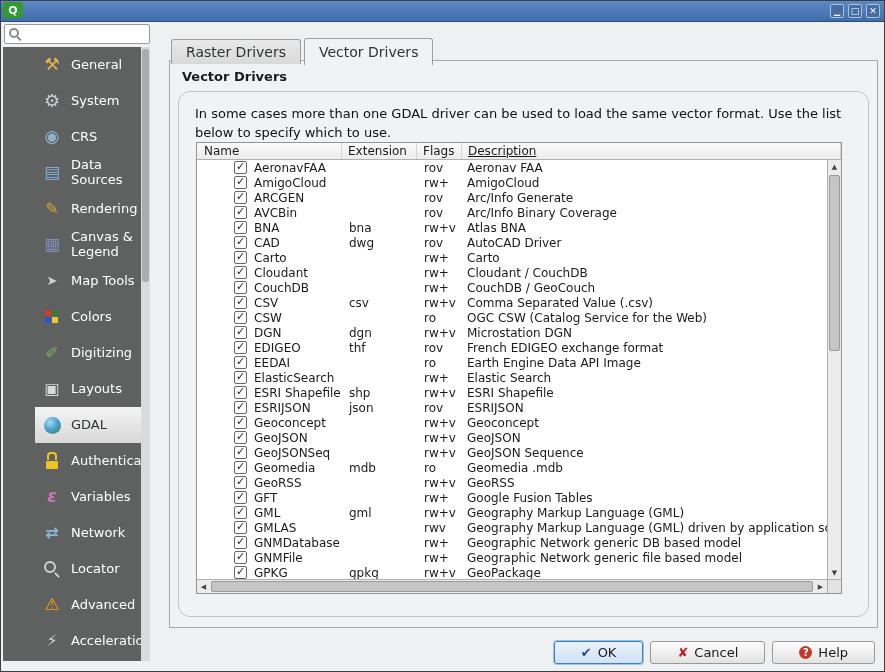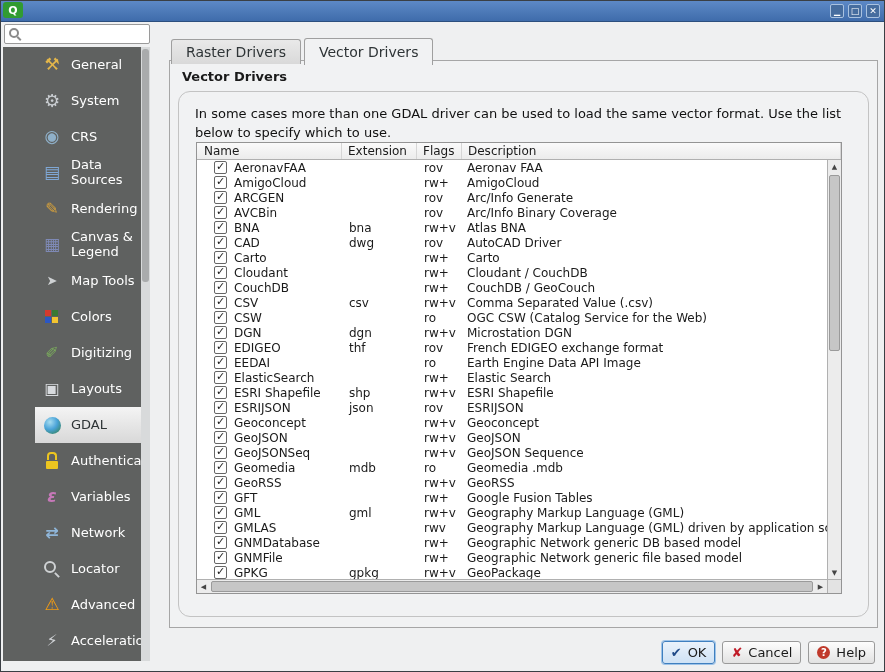--- a/index.html
+++ b/index.html
@@ -86,25 +86,25 @@
   
   .table{position:absolute;left:17px;top:50px;right:26px;height:452px;background:#fff;
     border:1px solid #949494;box-sizing:border-box;}
   .thead{position:absolute;top:0;left:0;right:0;height:17px;display:flex;
     background:linear-gradient(#fafafa,#ececec);border-bottom:1px solid #b0b0b0;box-sizing:border-box;}
   .th{box-sizing:border-box;padding:1px 6px 0;border-right:1px solid #d6d6d6;font-size:12px;color:#1a1a1a;
     white-space:nowrap;overflow:hidden;}
   .th.col0{width:145px;padding-left:7px;}
   .th.col1{width:75px;}
   .th.col2{width:45px;}
-  .th.col3{flex:1;}
+  .th.col3{flex:1;text-decoration:underline;}
   .tbody{position:absolute;top:17px;left:0;right:14px;bottom:14px;overflow:hidden;background:#fff;}
   .trow{display:flex;height:15px;align-items:center;font-size:12px;color:#1a1a1a;}
   .cell{box-sizing:border-box;white-space:nowrap;overflow:hidden;}
-  .c-name{width:145px;padding-left:17px;display:flex;align-items:center;gap:7px;}
+  .c-name{width:145px;padding-left:37px;display:flex;align-items:center;gap:7px;}
   .c-ext{width:75px;padding-left:7px;}
   .c-flags{width:45px;padding-left:7px;}
   .c-desc{flex:1;padding-left:5px;}
   .checkbox{width:11px;height:11px;min-width:11px;background:#fff;border:1px solid #666;border-radius:2px;
     position:relative;box-sizing:content-box;}
   .checkbox.checked::before{content:"✓";position:absolute;left:1px;top:-2px;font-size:11px;color:#1a1a1a;}
 
   
   .vscroll{position:absolute;top:17px;right:0;bottom:14px;width:14px;background:#ececec;
     border-left:1px solid #b0b0b0;box-sizing:border-box;}
@@ -118,21 +118,21 @@
   .vscroll .down{bottom:0;left:0;}
   .hscroll .left{left:0;top:0;}
   .hscroll .right{right:0;top:0;}
   .vthumb{position:absolute;left:1px;right:1px;top:15px;height:42%;background:#c6c6c6;
     border:1px solid #9a9a9a;border-radius:2px;box-sizing:border-box;}
   .hthumb{position:absolute;top:1px;bottom:1px;left:14px;right:14px;background:#c6c6c6;
     border:1px solid #9a9a9a;border-radius:2px;box-sizing:border-box;}
 
   
   .btnrow{position:absolute;right:9px;top:640px;display:flex;gap:7px;}
-  .btn{display:inline-flex;align-items:center;gap:6px;padding:3px 8px;font-size:13px;color:#1a1a1a;
+  .btn{display:inline-flex;align-items:center;gap:6px;padding:3px 26px;font-size:13px;color:#1a1a1a;
     background:linear-gradient(#fdfdfd,#e2e2e2);border:1px solid #9a9a9a;border-radius:3px;
     font-family:"DejaVu Sans",sans-serif;cursor:default;}
   .btn.focused{background:linear-gradient(#eaf2fb,#cfe2f5);border-color:#3f7fbf;
     box-shadow:0 0 0 1px #9ec3e8;}
   .ok-check-icon::before{content:"✔";color:#204a87;font-size:13px;}
   .cancel-x-icon::before{content:"✘";color:#c01c28;font-size:13px;}
   .help-q-icon{width:13px;height:13px;border-radius:50%;background:#c0392b;color:#fff;
     display:inline-flex;align-items:center;justify-content:center;font-size:10px;font-weight:bold;}
   .help-q-icon::before{content:"?";}
 </style>

